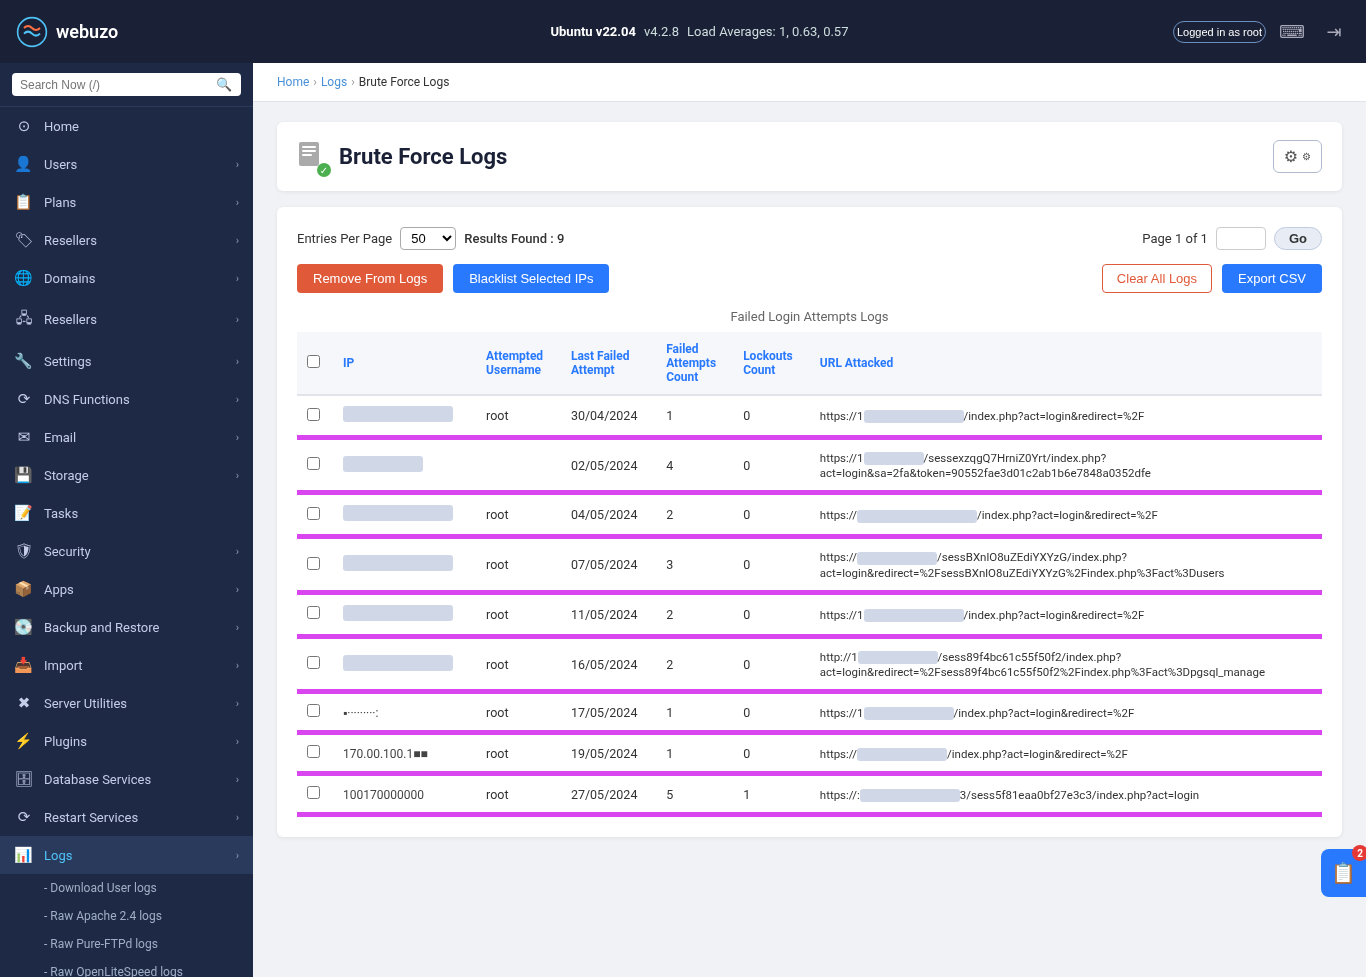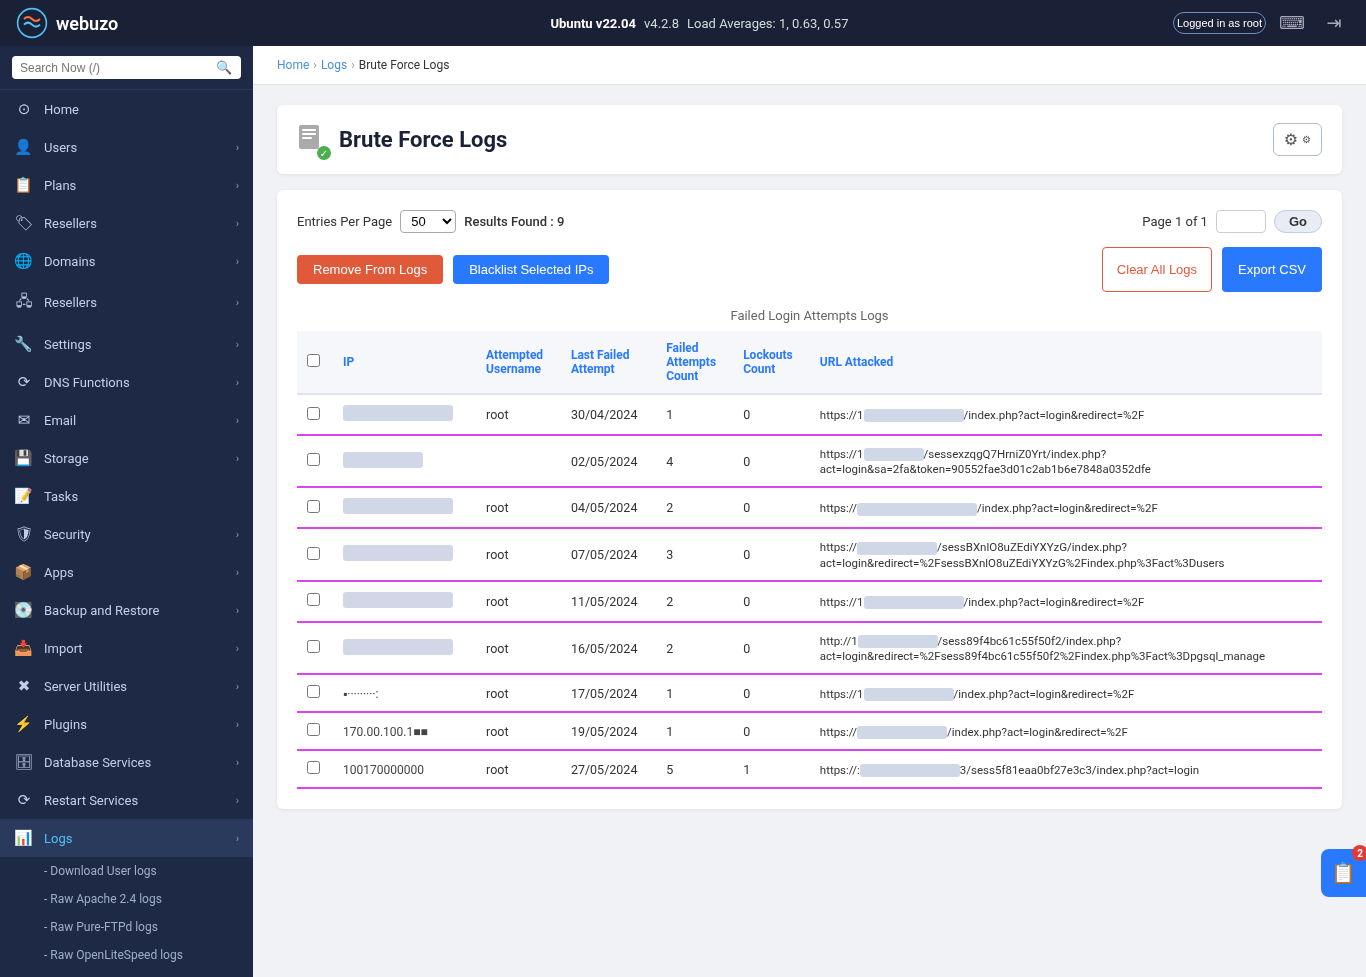--- a/index.html
+++ b/index.html
@@ -5,21 +5,21 @@
     * { box-sizing: border-box; margin: 0; padding: 0; }
     body { font-family: -apple-system, BlinkMacSystemFont, 'Segoe UI', Roboto, sans-serif; font-size: 13px; background: #f0f2f5; display: flex; flex-direction: column; height: 100vh; overflow: hidden; }
 
     
     .top-header {
       background: #1a2035;
       color: #fff;
       display: flex;
       align-items: center;
       padding: 0 16px;
-      height: 46px;
+      height: 63px;
       flex-shrink: 0;
       z-index: 100;
     }
     .logo-area {
       display: flex;
       align-items: center;
       gap: 8px;
       width: 210px;
       flex-shrink: 0;
     }
@@ -295,21 +295,21 @@
       padding: 7px 16px;
       color: #fff;
       font-size: 13px;
       cursor: pointer;
       font-weight: 500;
     }
     .btn-danger-outline {
       background: #fff;
       border: 1.5px solid #e05a3a;
       border-radius: 4px;
-      padding: 14px 14px;
+      padding: 6px 14px;
       color: #e05a3a;
       font-size: 13px;
       cursor: pointer;
       font-weight: 500;
     }
     .btn-export {
       background: #2979ff;
       border: none;
       border-radius: 4px;
       padding: 7px 16px;
@@ -337,21 +337,21 @@
     }
     thead th {
       padding: 10px 10px;
       text-align: left;
       font-weight: 700;
       color: #2979ff;
       font-size: 12px;
     }
     thead th:first-child { width: 36px; }
     tbody tr {
-      border-bottom: 2px solid #d946ef;
+      border-bottom: 5px solid #d946ef;
     }
     tbody td {
       padding: 10px 10px;
       color: #333;
       vertical-align: middle;
     }
     .ip-cell {
       background: #d0d8e8;
       border-radius: 3px;
       height: 16px;

